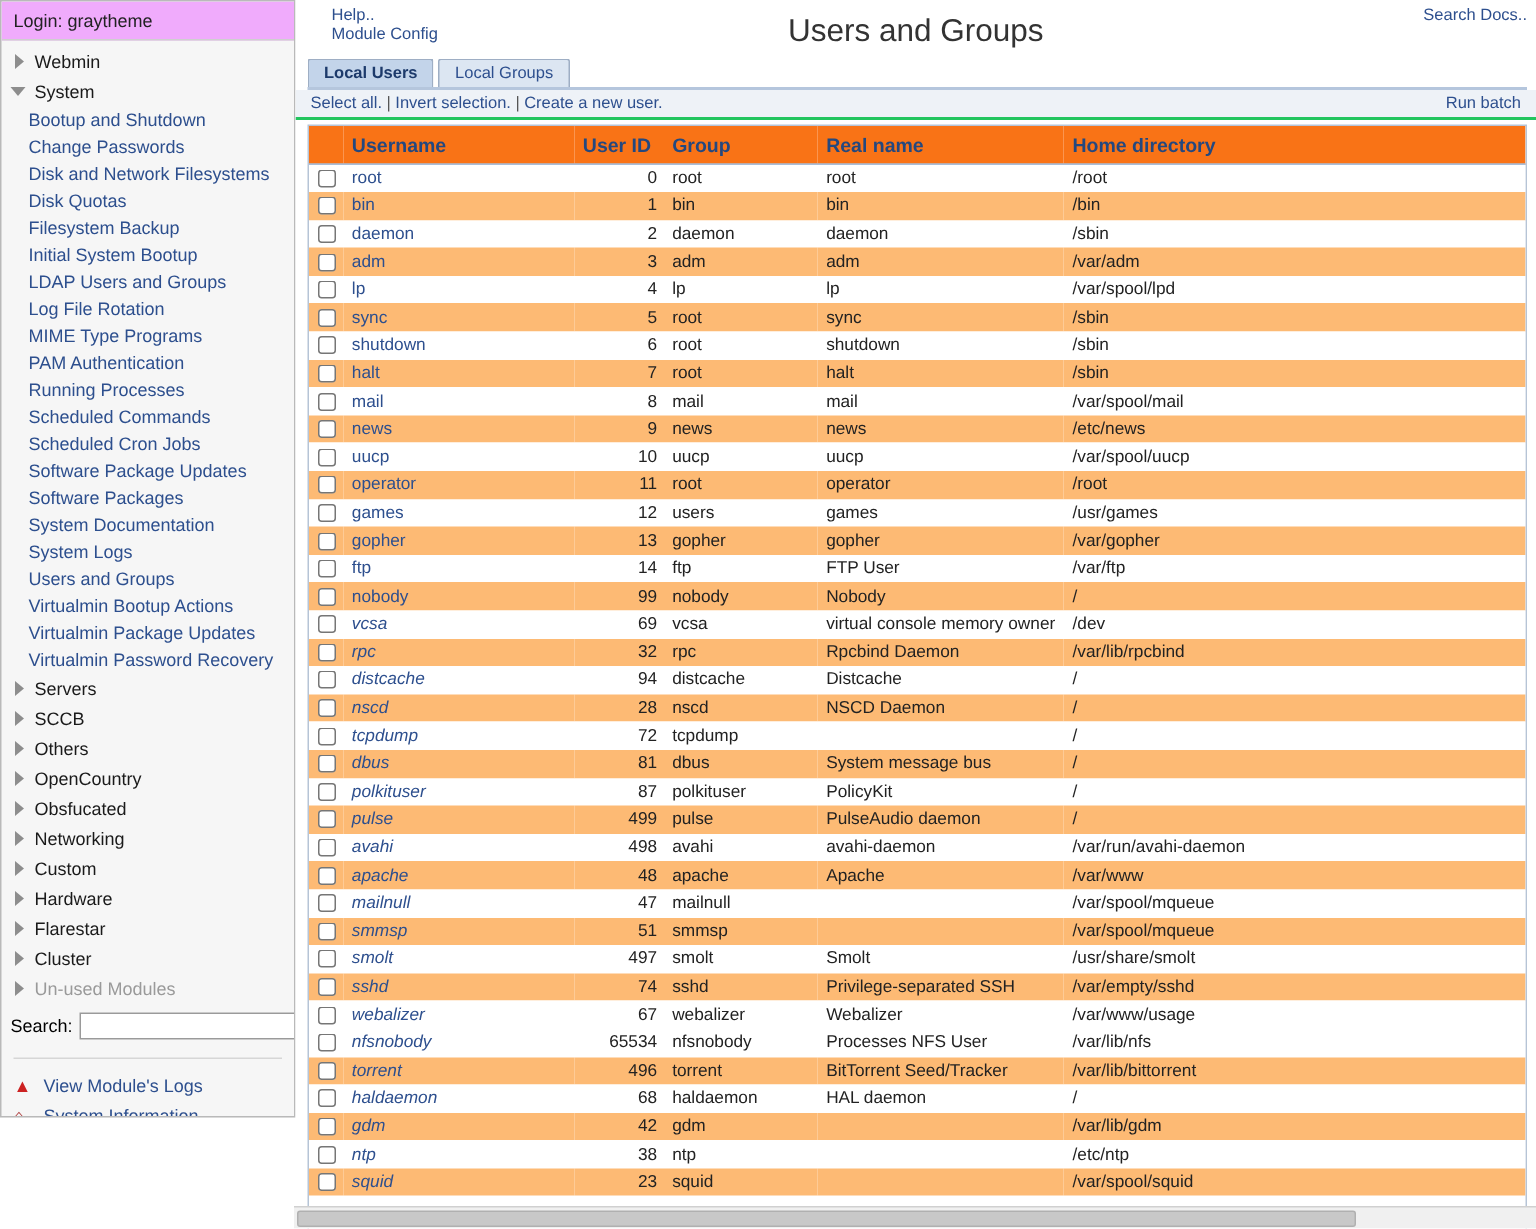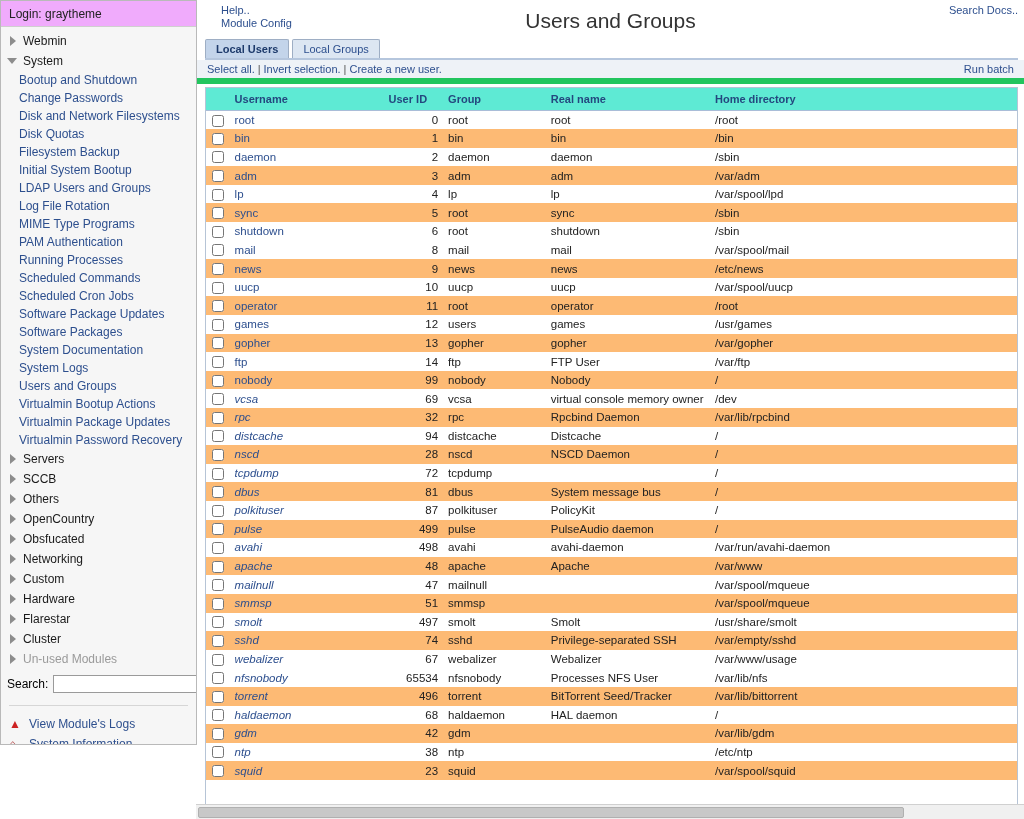--- a/index.html
+++ b/index.html
@@ -159,47 +159,47 @@
     margin: 0 6px 0 8px;
   }
 
   .actions-row {
     display: flex;
     justify-content: space-between;
     align-items: center;
     font-size: 11px;
     padding: 3px 10px 3px 10px;
     background: #eef2f7;
-    border-bottom: 6px solid #22c55e;
+    border-bottom: 2px solid #22c55e;
   }
   .actions-left a, .actions-right a {
     color: #2d4f8e; text-decoration: none; cursor: pointer;
   }
   .sep-pipe { color: #555; margin: 0 3px; }
 
   .table-wrap {
     margin: 3px 6px 0 8px;
     border: 1px solid #b6c4d6;
     height: 748px;
     overflow: hidden;
     background: #fff;
   }
   table.users {
     width: 100%;
     border-collapse: collapse;
     font-size: 11.5px;
   }
   table.users thead th {
-    background: #5eead4;
+    background: #f97316;
     color: #24487f;
     font-weight: bold;
     text-align: left;
     padding: 5px 4px 5px 6px;
     border-bottom: 1px solid #a9bdd8;
-    font-size: 11px;
+    font-size: 13px;
     white-space: normal;
     vertical-align: middle;
   }
   table.users td {
     padding: 2px 4px 2px 6px;
     height: 18.6px;
     vertical-align: middle;
     color: #222;
   }
   tbody tr.odd  { background: #ffffff; }
@@ -430,20 +430,28 @@
               <td class="home">/sbin</td>
             </tr>
             <tr class="odd">
               <td class="cb"><input type="checkbox" style=""></td>
               <td class="user"><a class="plain">shutdown</a></td>
               <td class="uid">6</td>
               <td class="grp">root</td>
               <td class="real">shutdown</td>
               <td class="home">/sbin</td>
             </tr>
+            <tr class="even">
+              <td class="cb"><input type="checkbox" style=""></td>
+              <td class="user"><a class="plain">halt</a></td>
+              <td class="uid">7</td>
+              <td class="grp">root</td>
+              <td class="real">halt</td>
+              <td class="home">/sbin</td>
+            </tr>
             <tr class="odd">
               <td class="cb"><input type="checkbox" style=""></td>
               <td class="user"><a class="plain">mail</a></td>
               <td class="uid">8</td>
               <td class="grp">mail</td>
               <td class="real">mail</td>
               <td class="home">/var/spool/mail</td>
             </tr>
             <tr class="even">
               <td class="cb"><input type="checkbox" style=""></td>

